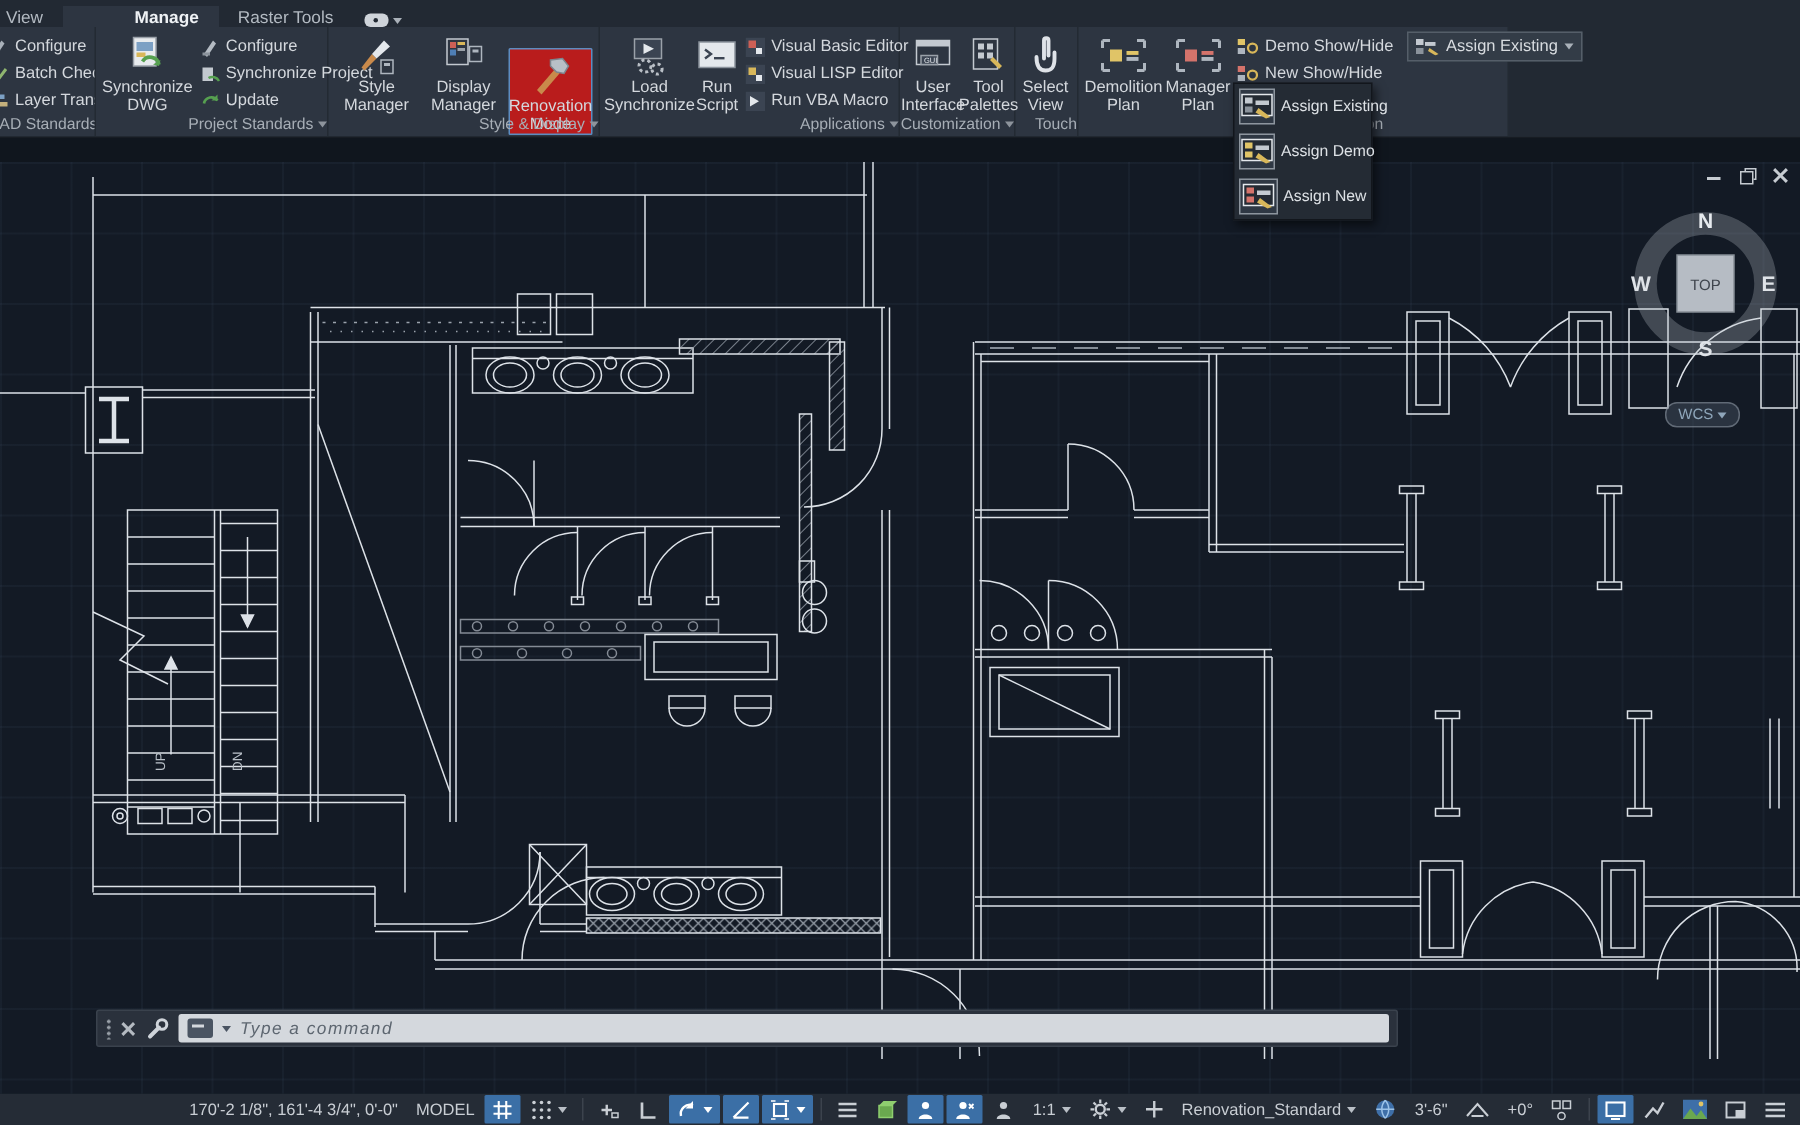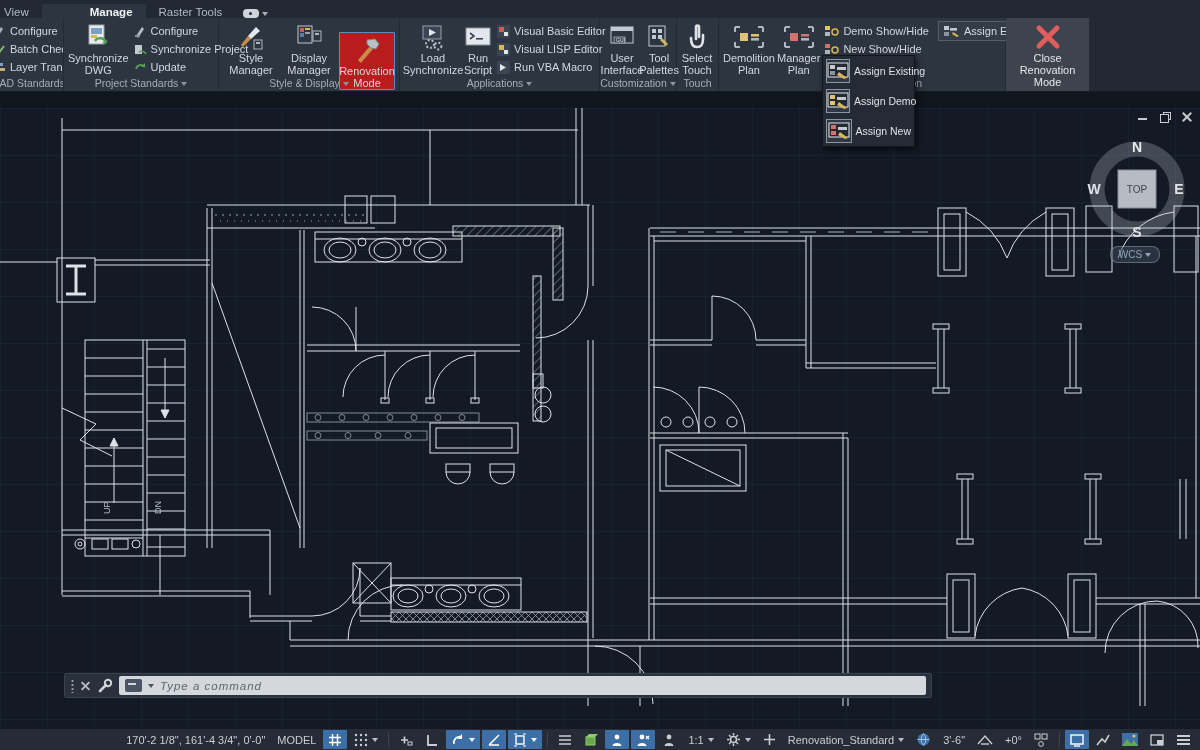--- a/index.html
+++ b/index.html
@@ -12,21 +12,21 @@
   .tab.first { margin-left:-9px; }
   .tab.active { background:#2d3541; color:#eef1f4; font-weight:bold;padding-left:48px; }
   .tab-extra { display:flex; align-items:center; gap:3px; padding:0 8px; }
   .pill-ico { width:16px; height:9px; background:#cfd4da; border-radius:4px; position:relative; }
   .pill-ico::after { content:""; position:absolute; left:6px; top:3px; width:3px; height:3px; background:#222933; border-radius:50%; }
   .caret { width:0; height:0; border-left:3px solid transparent; border-right:3px solid transparent; border-top:4px solid #aab1b9; display:inline-block; }
 
   .ribbon { position:relative; height:74px; background:#2d3541; display:flex; border-bottom:1px solid #171c23; }
   .panel { position:relative; height:100%; padding:2px 4px 14px 4px; display:flex; align-items:flex-start; gap:2px; border-right:1px solid #232a33; }
   .panel.lighter { background:#3d444d; }
-  .plabel { position:absolute; bottom:0; left:0; right:0; height:14px; text-align:center; font-size:10.5px; color:#a7aeb6; white-space:nowrap; }
+  .plabel { position:absolute; bottom:0; left:0; right:0; height:14px; text-align:right; font-size:10.5px; color:#a7aeb6; white-space:nowrap; }
   .plabel .caret { border-top-color:#8d949c; margin-left:3px; transform:translateY(-1px); }
   .rbtn-big { width:56px; display:flex; flex-direction:column; align-items:center; text-align:center;
       font-size:11px; line-height:12px; color:#d4d8dd; padding-top:2px; cursor:default; }
   .rbtn-big .bicon { height:30px; display:flex; align-items:center; justify-content:center; }
   .rbtn-big.sel { border:1px solid #5d8cc0; background:#b91c1c; border-radius:1px;margin-top:12px; }
   .smcol { display:flex; flex-direction:column; justify-content:flex-start; padding-top:2px; }
   .rbtn-sm { display:flex; align-items:center; gap:4px; font-size:11px; color:#d4d8dd; height:18px; padding:0 3px; white-space:nowrap; cursor:default; }
   .clippanel { overflow:hidden; }
   .clippanel .inner { margin-left:-14px; }
   .clippanel .plabel { text-align:left; padding-left:0; margin-left:-8px; }
@@ -50,21 +50,21 @@
     background-size:47px 47px; }
   .winctl { position:absolute; right:8px; top:4px; display:flex; gap:12px; align-items:center; z-index:20; }
   .wc { width:10px; height:10px; position:relative; }
   .wc-min::after { content:""; position:absolute; left:0; top:6px; width:9px; height:2px; background:#c6cbd1; }
   .wc-restore::after { content:""; position:absolute; left:0; top:2px; width:7px; height:7px; border:1px solid #c6cbd1; background:#131a25; }
   .wc-restore::before { content:""; position:absolute; left:3px; top:0; width:6px; height:6px; border:1px solid #c6cbd1; }
   .wc-close::before,.wc-close::after { content:""; position:absolute; left:-1px; top:4px; width:12px; height:2px; background:#c6cbd1; }
   .wc-close::before { transform:rotate(45deg);} .wc-close::after { transform:rotate(-45deg);}
 
   .viewcube { position:absolute; left:1078px; top:24px; width:120px; height:120px; z-index:15; }
-  .wcspill { position:absolute; left:1110px; top:138px; width:50px; height:17px; border:1px solid rgba(200,210,220,.35);
+  .wcspill { position:absolute; left:1110px; top:160px; width:50px; height:17px; border:1px solid rgba(200,210,220,.35);
       background:rgba(70,82,98,.45); border-radius:8px; font-size:10px; color:#8fa6ba; display:flex; align-items:center; justify-content:center; z-index:15; }
 
   
   .cmdbar { position:absolute; left:64px; top:565px; width:868px; height:25px; background:#2a313c;
       border:1px solid #3a424d; border-radius:2px; display:flex; align-items:center; padding:0 5px; gap:6px; z-index:25; }
   .grip { width:5px; height:14px;
       background-image:radial-gradient(circle, #9aa1a9 1px, transparent 1.2px); background-size:5px 4px; }
   .cmdx { position:relative; width:10px; height:10px; }
   .cmdx::before,.cmdx::after { content:""; position:absolute; left:-1px; top:4px; width:11px; height:2px; background:#b4bac1; }
   .cmdx::before{transform:rotate(45deg);} .cmdx::after{transform:rotate(-45deg);}
@@ -278,21 +278,21 @@
   </div>
 
   <div class="panel" style="width:42px">
     <div class="rbtn-big" style="width:32px">
       <div class="bicon">
         <svg width="22" height="26">
           <path d="M10 3v12M10 3c0-2 3-2 3 0v10" stroke="#dfe3e8" stroke-width="2.6" fill="none" stroke-linecap="round"></path>
           <path d="M5 14c0 6 2 9 6 9s6-2 6-8v-4" stroke="#dfe3e8" stroke-width="2.6" fill="none" stroke-linecap="round"></path>
         </svg>
       </div>
-      <span>Select Touch</span>
+      <span>Select View</span>
     </div>
     <div class="plabel"><span>Touch</span></div>
   </div>
 
   <div class="panel" style="width:287px">
     <div class="rbtn-big" style="width:62px">
       <div class="bicon">
         <svg width="34" height="28">
           <path d="M3 4h5M3 4v5M26 4h5M31 4v5M3 24v-5M3 24h5M31 24v-5M26 24h5" stroke="#aeb6bf" stroke-width="2" fill="none"></path>
           <rect x="8" y="10" width="8" height="8" fill="#e0c467"></rect>
@@ -346,30 +346,20 @@
           <rect x="0" y="7" width="5" height="4" fill="#8b939c"></rect>
           <rect x="6" y="3" width="7" height="2.6" fill="#c3c9d0"></rect>
           <path d="M9 7l6 4-2 1-5-3z" fill="#d8b75a"></path>
         </svg>
       <span>Assign Existing</span>
       <span class="caret"></span>
     </div>
     <div class="plabel" style="text-align:left; padding-left:150px;"><span>Renovation</span></div>
   </div>
 
-  <div class="panel lighter" style="width:84px; justify-content:center;">
-    <div class="rbtn-big" style="width:80px">
-      <div class="bicon">
-        <svg width="30" height="28">
-          <path d="M6 5l18 18M24 5L6 23" stroke="#e25d5d" stroke-width="5" stroke-linecap="round"></path>
-        </svg>
-      </div>
-      <span class="closex" style="color:#e3e6ea">Close Renovation Mode</span>
-    </div>
-  </div>
   <div style="flex:1; background:#222933;"></div>
 
   <div class="assign-menu">
     <div class="assign-item">
       <span class="abox">
         <svg width="22" height="18">
             <rect x="1" y="1" width="20" height="14" fill="#232a33" stroke="#e4e8ec"></rect>
             <rect x="3" y="3" width="5" height="4" fill="#c3c9d0"></rect>
             <rect x="3" y="9" width="5" height="4" fill="#8b939c"></rect>
             <rect x="10" y="5" width="9" height="3" fill="#c3c9d0"></rect>

